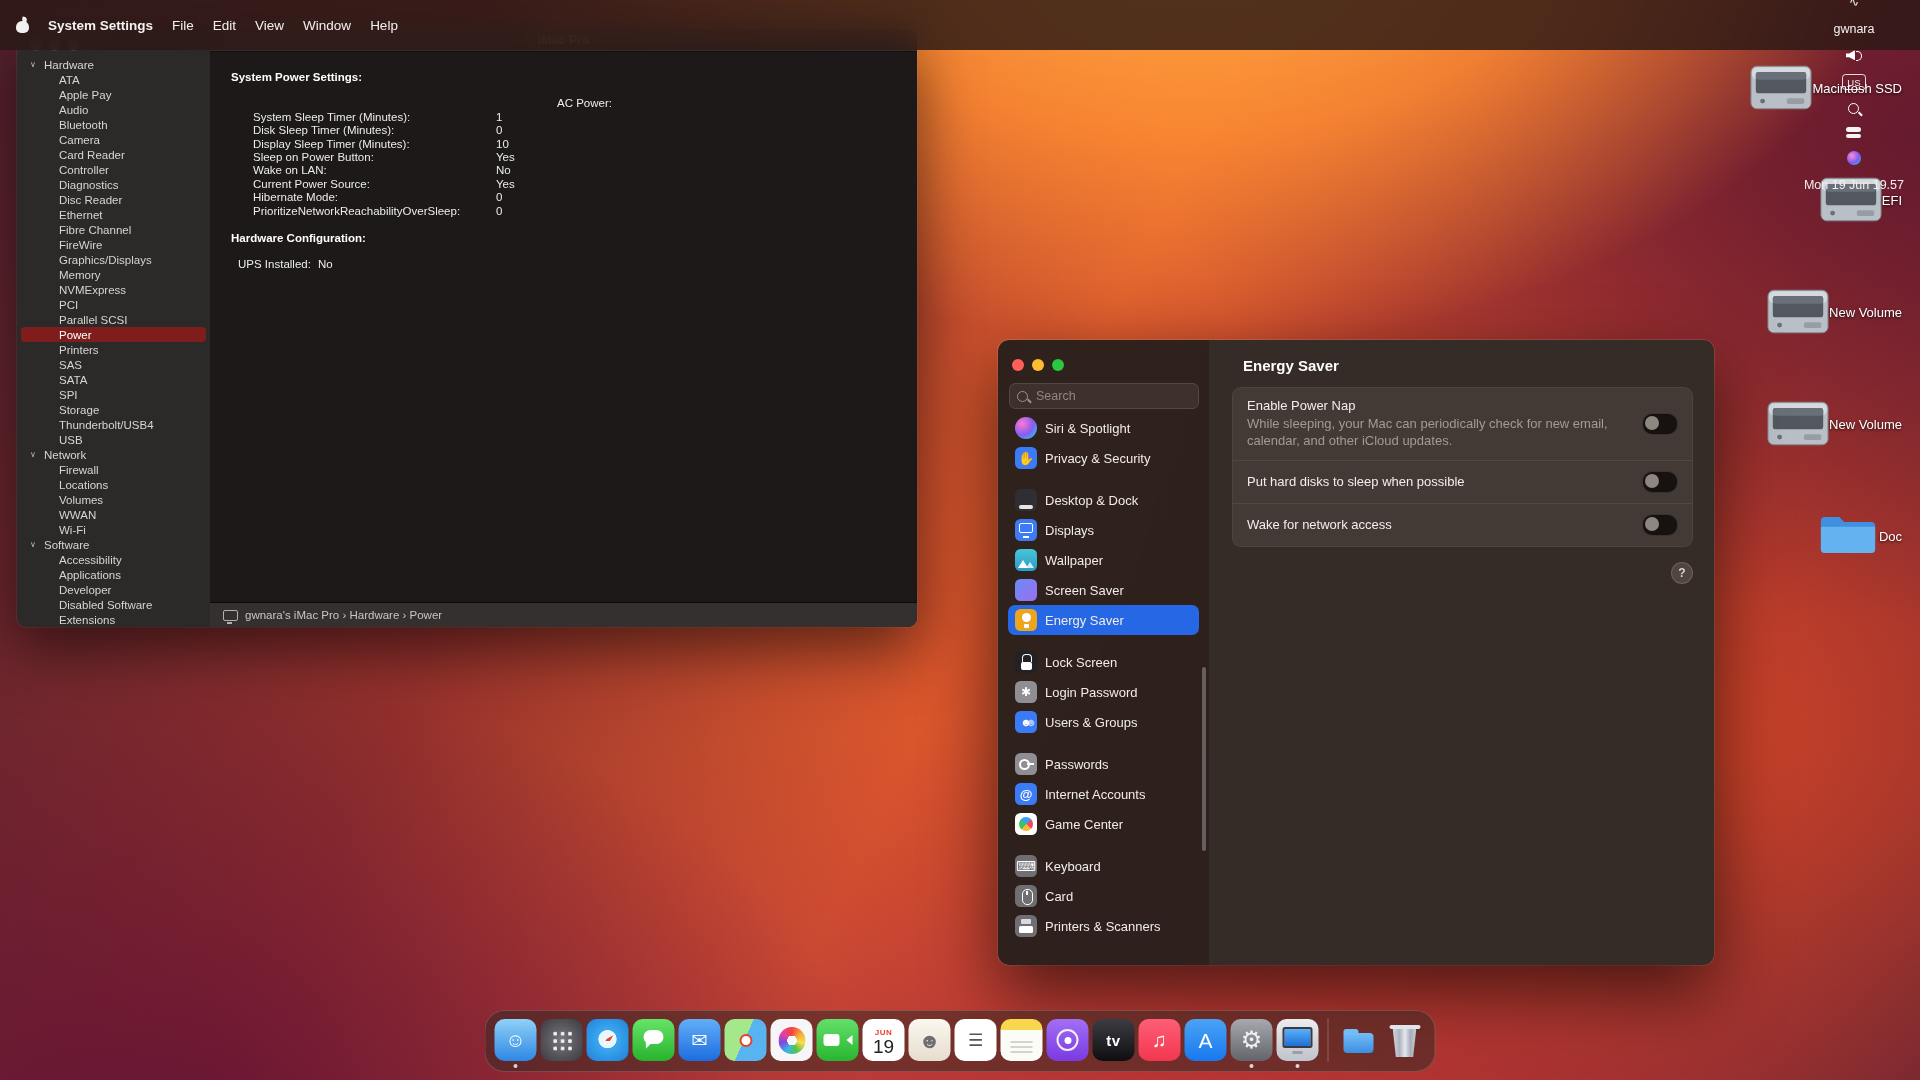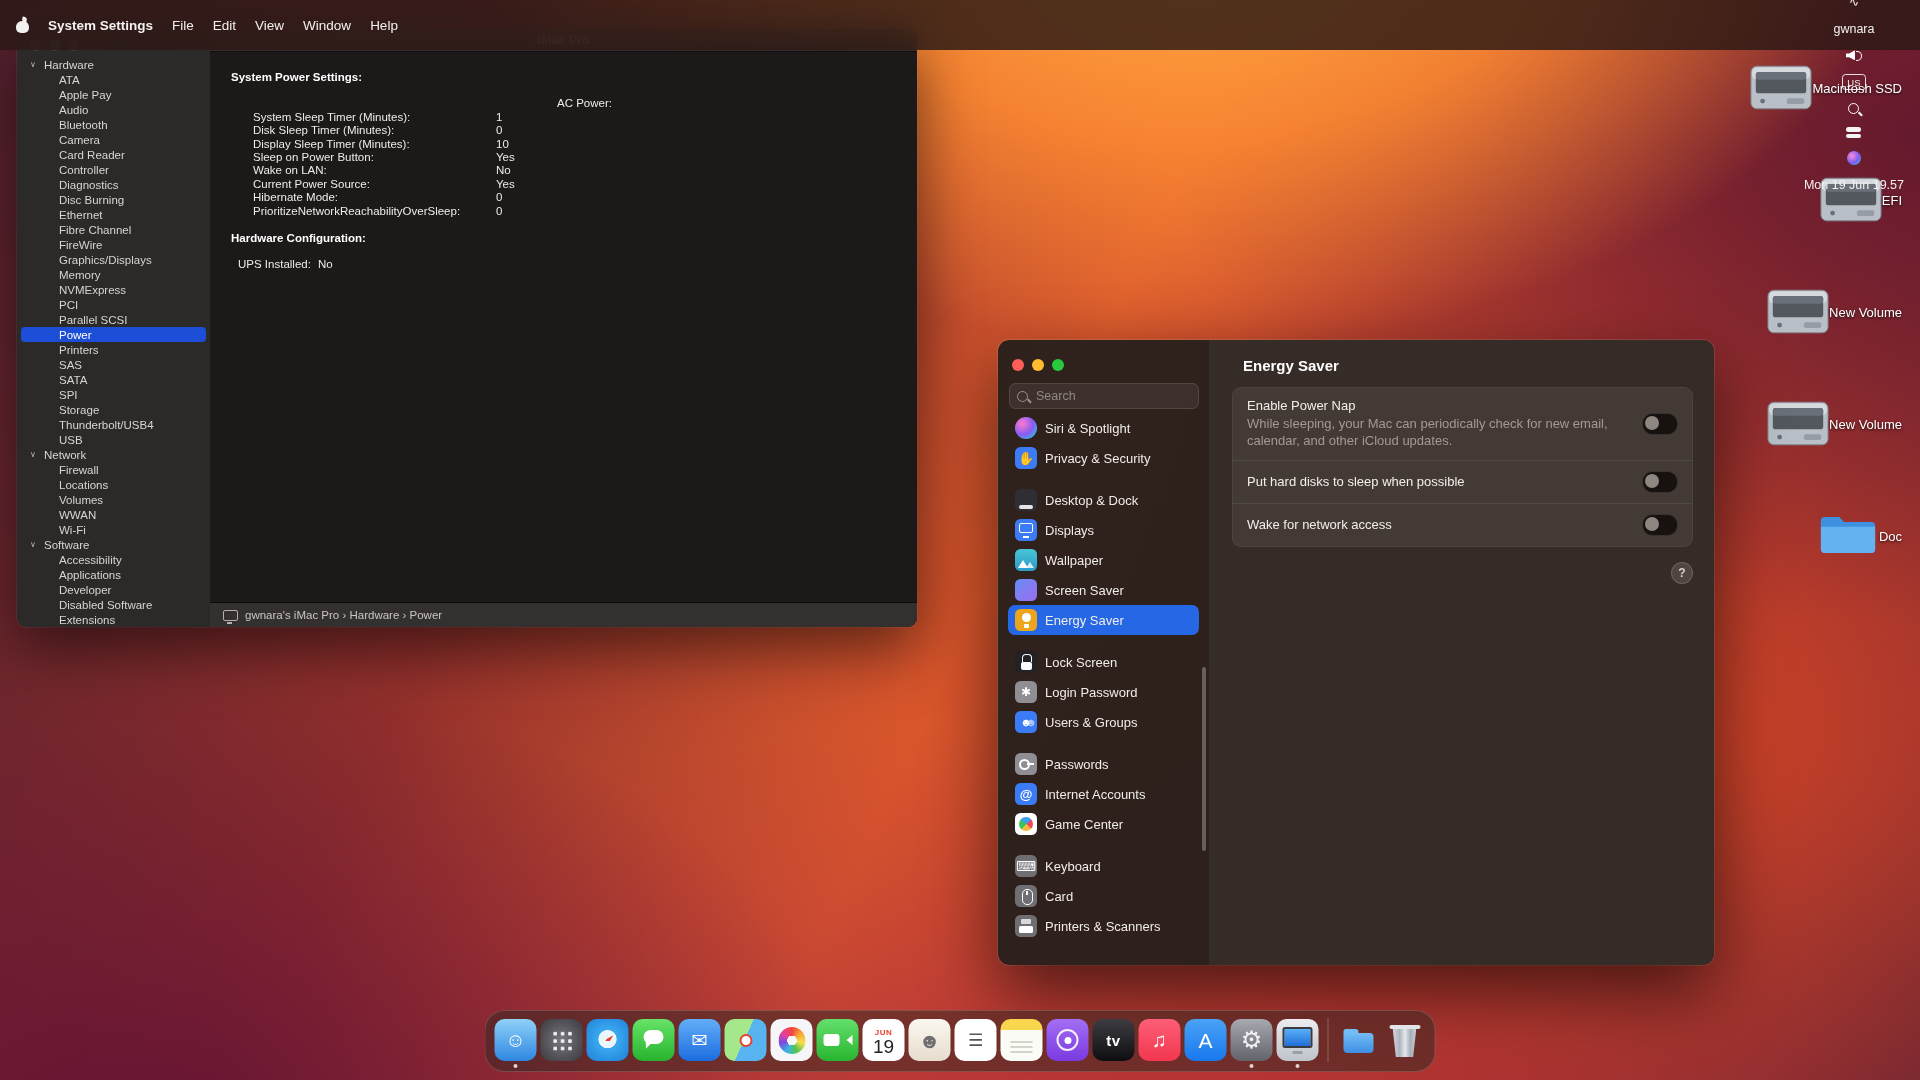--- a/index.html
+++ b/index.html
@@ -46,21 +46,21 @@
     display:flex;box-shadow:0 22px 60px rgba(0,0,0,0.55),0 0 0 1px rgba(255,255,255,0.08);}
   .si-sidebar{width:193px;flex:none;background:#2b2a29;display:flex;flex-direction:column;position:relative;}
   .si-lights{display:flex;gap:6px;padding:9px 0 4px 12px;}
   .tl{width:11px;height:11px;border-radius:50%;border:0.5px solid rgba(0,0,0,0.25);}
   .tl.inactive{background:#57514d;}
   .si-list{flex:1;overflow:hidden;padding-top:2px;}
   .si-row{display:flex;align-items:center;height:15px;font-size:11.5px;color:#d8d5d2;padding-left:38px;margin:0 4px;border-radius:4px;white-space:nowrap;}
   .si-row.sec{padding-left:9px;}
   .si-chev{font-size:8px;color:#b9b5b1;margin-right:5px;width:9px;}
   .si-chev:empty{display:none;}
-  .si-row.sel{background:#1d4ed8;color:#fff;}
+  .si-row.sel{background:#7f1d1d;color:#fff;}
   .si-main{flex:1;display:flex;flex-direction:column;background:#1c1918;min-width:0;}
   .si-titlebar{height:22px;flex:none;background:linear-gradient(180deg,#3c3432,#342c2a);border-bottom:1px solid #121010;
     display:flex;align-items:center;justify-content:center;font-size:12.5px;font-weight:700;color:#a49e9a;}
   .si-content{flex:1;padding:19px 0 0 21px;font-size:11.5px;line-height:13.4px;color:#ececea;}
   .sic-h{font-weight:700;color:#fff;}
   .sic-h2{font-weight:700;color:#fff;margin-top:14px;}
   .sic-group{margin:13px 0 0 21px;text-align:center;}
   .sic-rows{margin:0 0 0 22px;}
   .sic-row{display:flex;}
   .sic-row .lbl{width:243px;flex:none;}
@@ -374,21 +374,21 @@
           <span>Controller</span>
         </div>
 
         <div class="si-row">
 
           <span>Diagnostics</span>
         </div>
 
         <div class="si-row">
 
-          <span>Disc Burning</span>
+          <span>Disc Reader</span>
         </div>
 
         <div class="si-row">
 
           <span>Ethernet</span>
         </div>
 
         <div class="si-row">
 
           <span>Fibre Channel</span>

